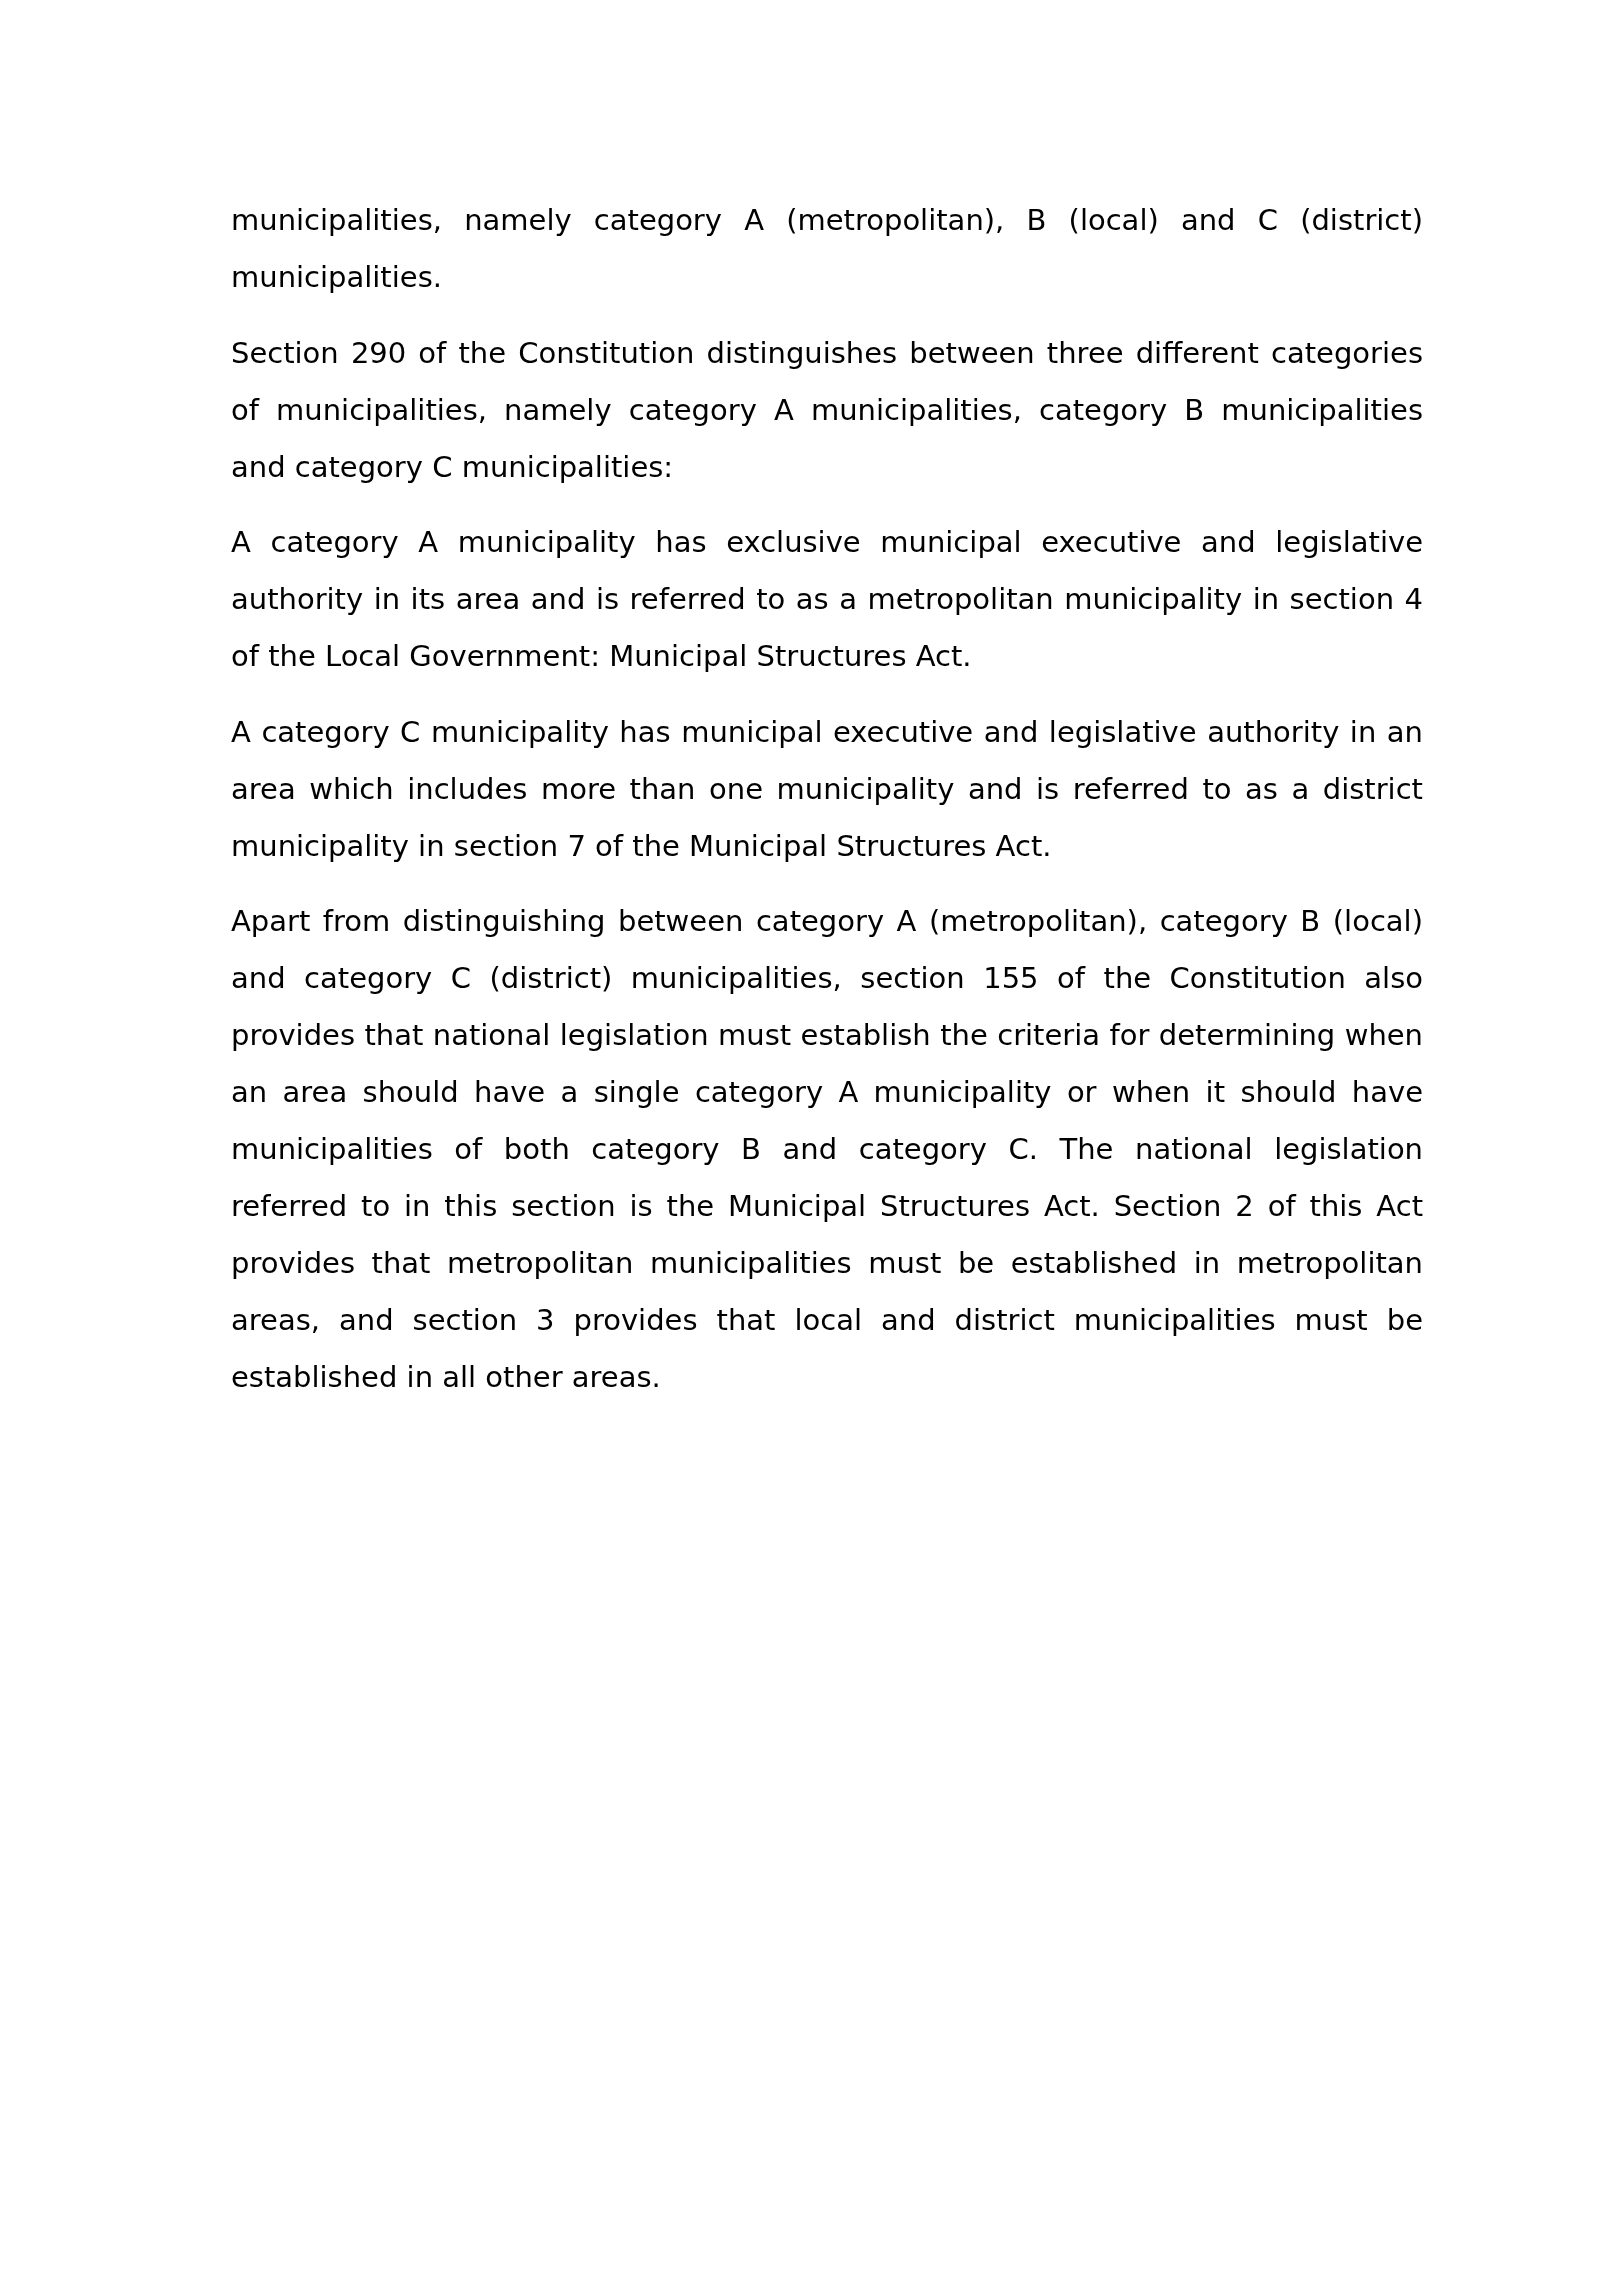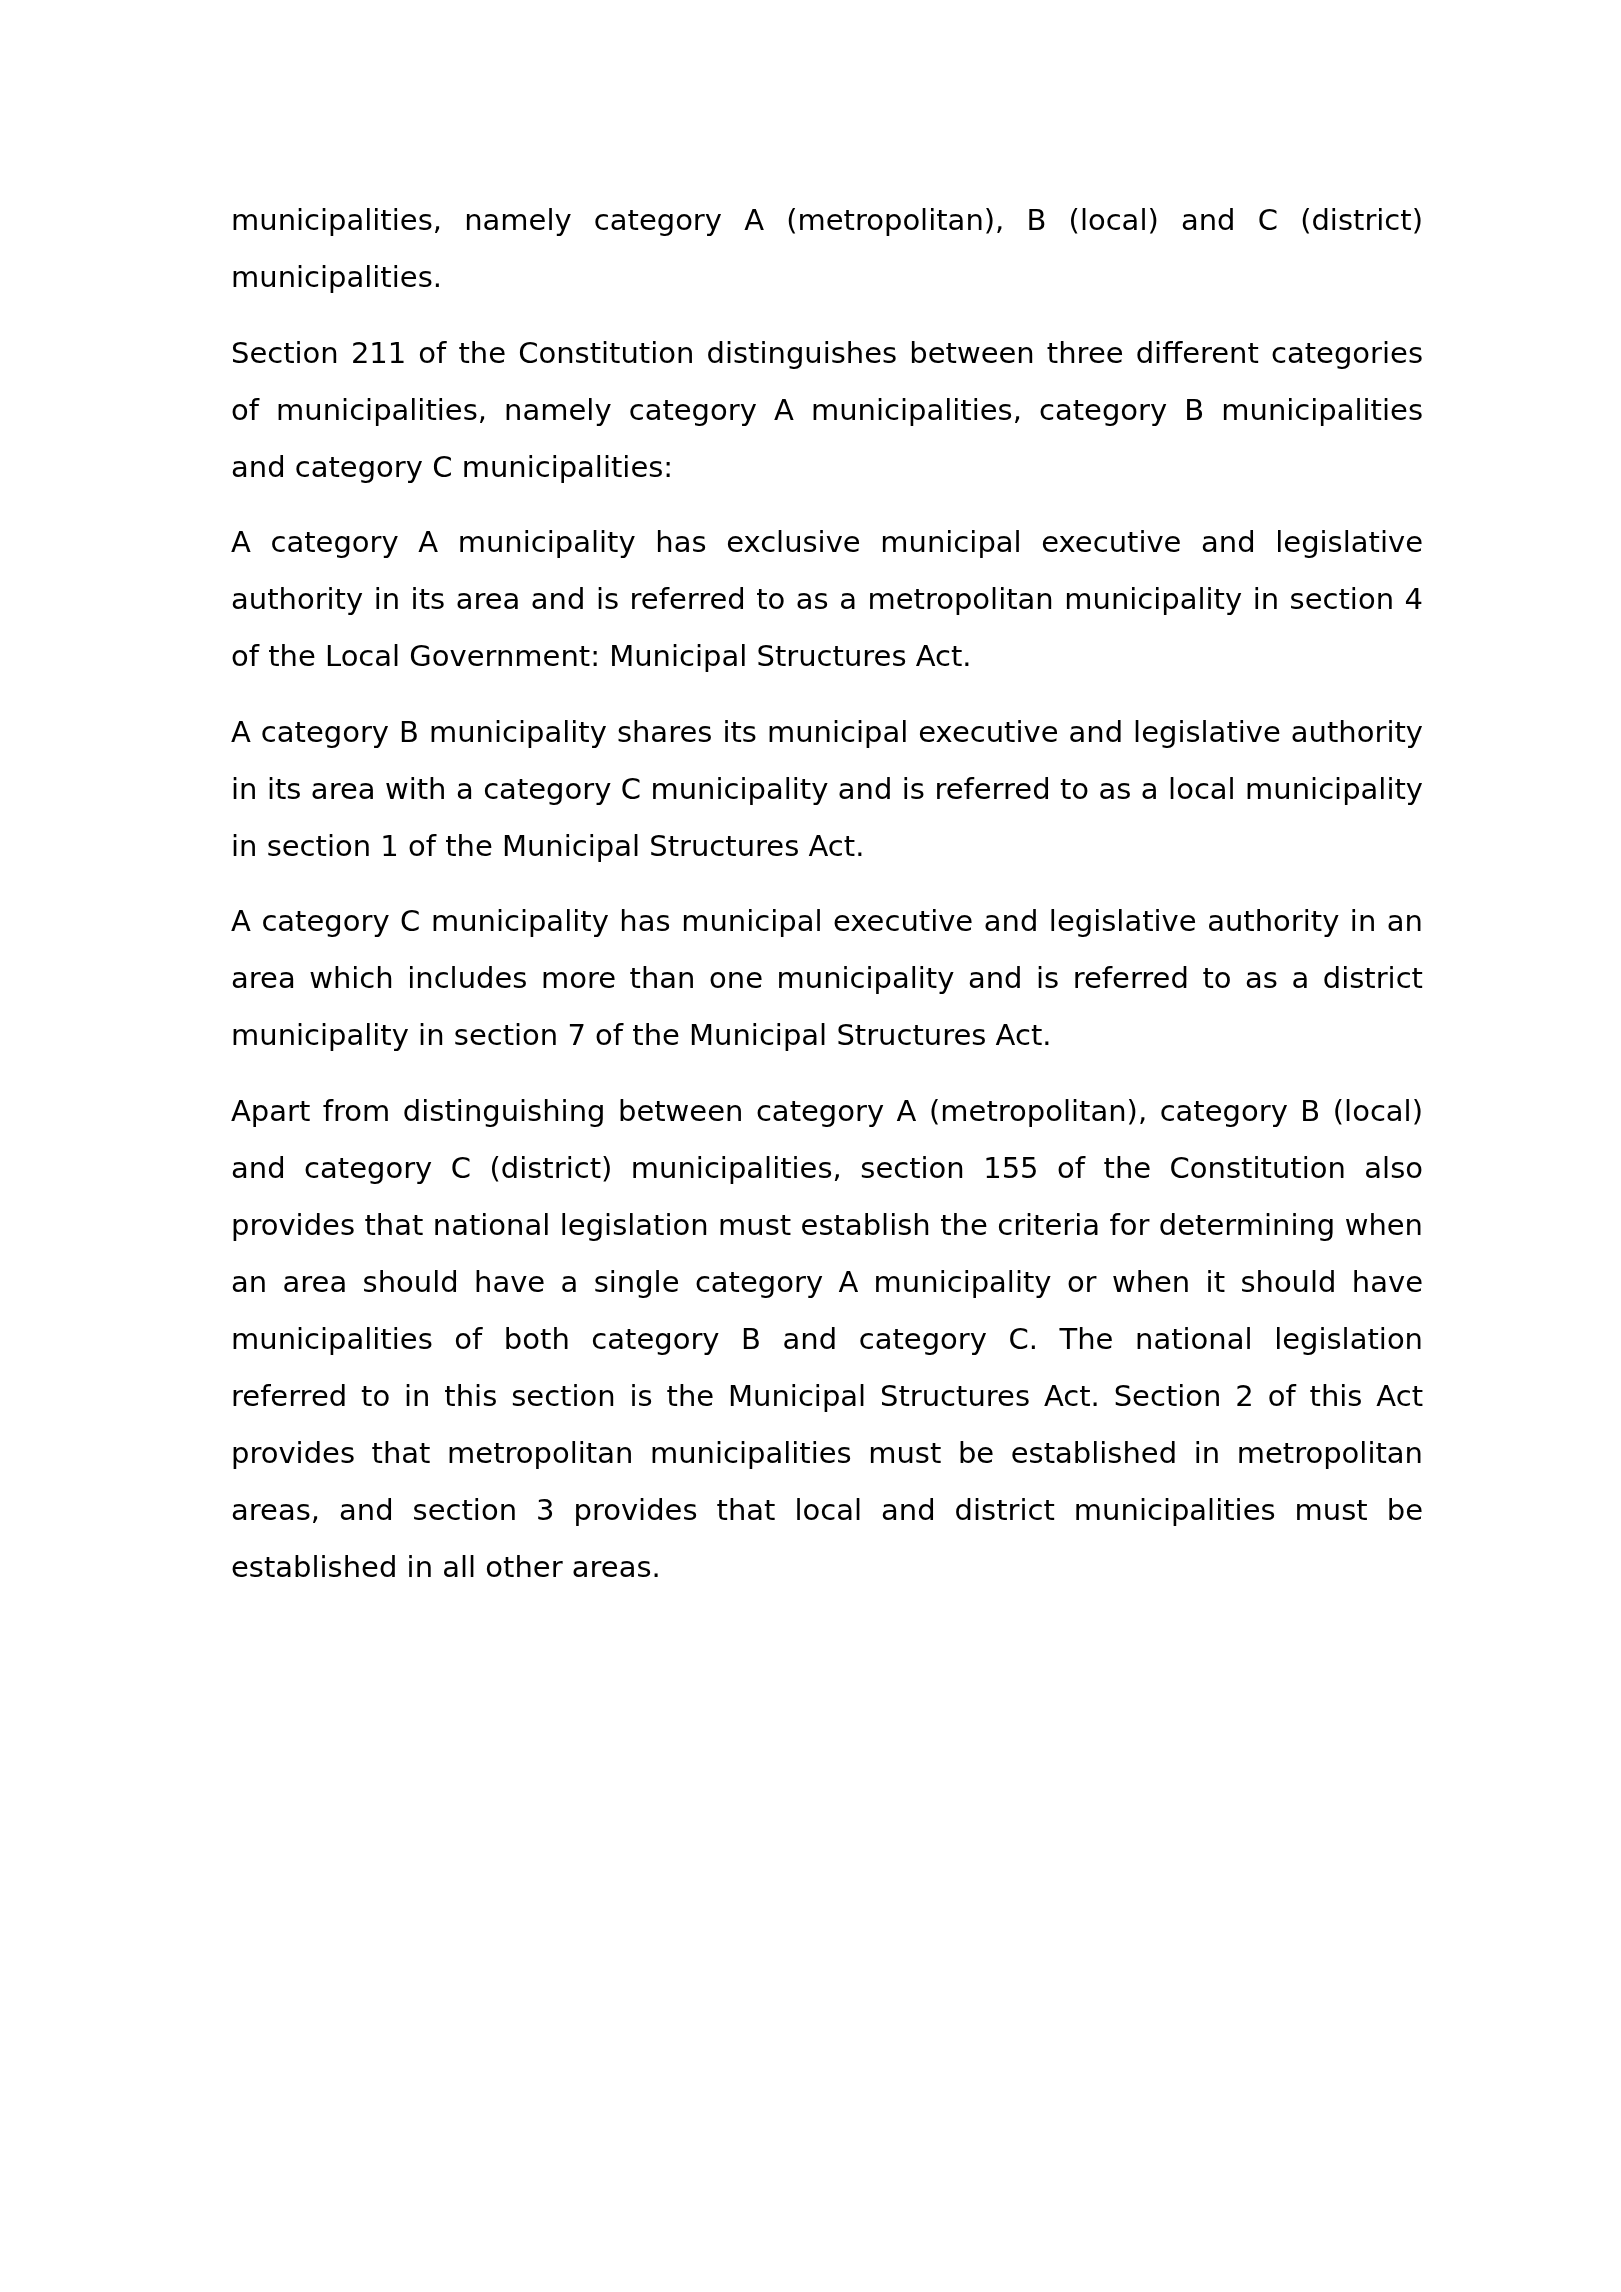--- a/index.html
+++ b/index.html
@@ -46,25 +46,24 @@
   
 </style>
 </head>
 <body>
 
 <div class="page">
   <div class="text-column">
 
     <p class="doc-paragraph">municipalities, namely category A (metropolitan), B (local) and C (district) municipalities.</p>
 
-    <p class="doc-paragraph">Section 211 of the Constitution distinguishes between three different categories of municipalities, namely category A municipalities, category B municipalities and category C municipalities:</p>
+    <p class="doc-paragraph">Section 290 of the Constitution distinguishes between three different categories of municipalities, namely category A municipalities, category B municipalities and category C municipalities:</p>
 
     <p class="doc-paragraph">A category A municipality has exclusive municipal executive and legislative authority in its area and is referred to as a metropolitan municipality in section 4 of the Local Government: Municipal Structures Act.</p>
 
-    <p class="doc-paragraph">A category B municipality shares its municipal executive and legislative authority in its area with a category C municipality and is referred to as a local municipality in section 1 of the Municipal Structures Act.</p>
 
     <p class="doc-paragraph">A category C municipality has municipal executive and legislative authority in an area which includes more than one municipality and is referred to as a district municipality in section 7 of the Municipal Structures Act.</p>
 
     <p class="doc-paragraph">Apart from distinguishing between category A (metropolitan), category B (local) and category C (district) municipalities, section 155 of the Constitution also provides that national legislation must establish the criteria for determining when an area should have a single category A municipality or when it should have municipalities of both category B and category C. The national legislation referred to in this section is the Municipal Structures Act. Section 2 of this Act provides that metropolitan municipalities must be established in metropolitan areas, and section 3 provides that local and district municipalities must be established in all other areas.</p>
 
 
   </div>
 </div>
 
 

